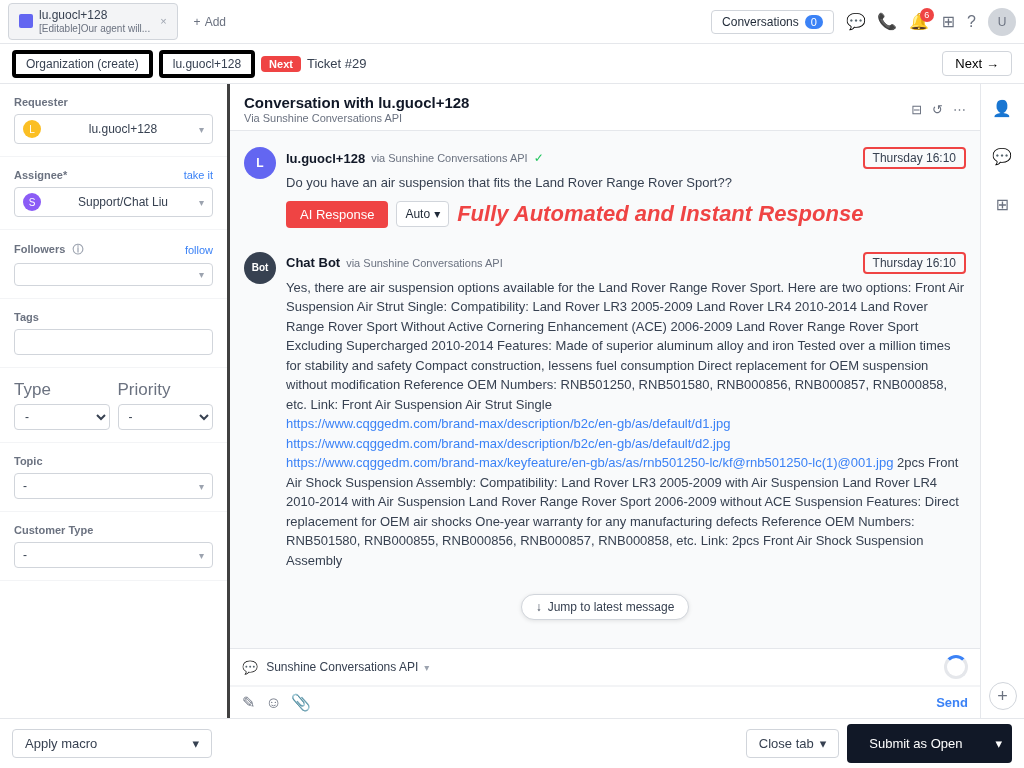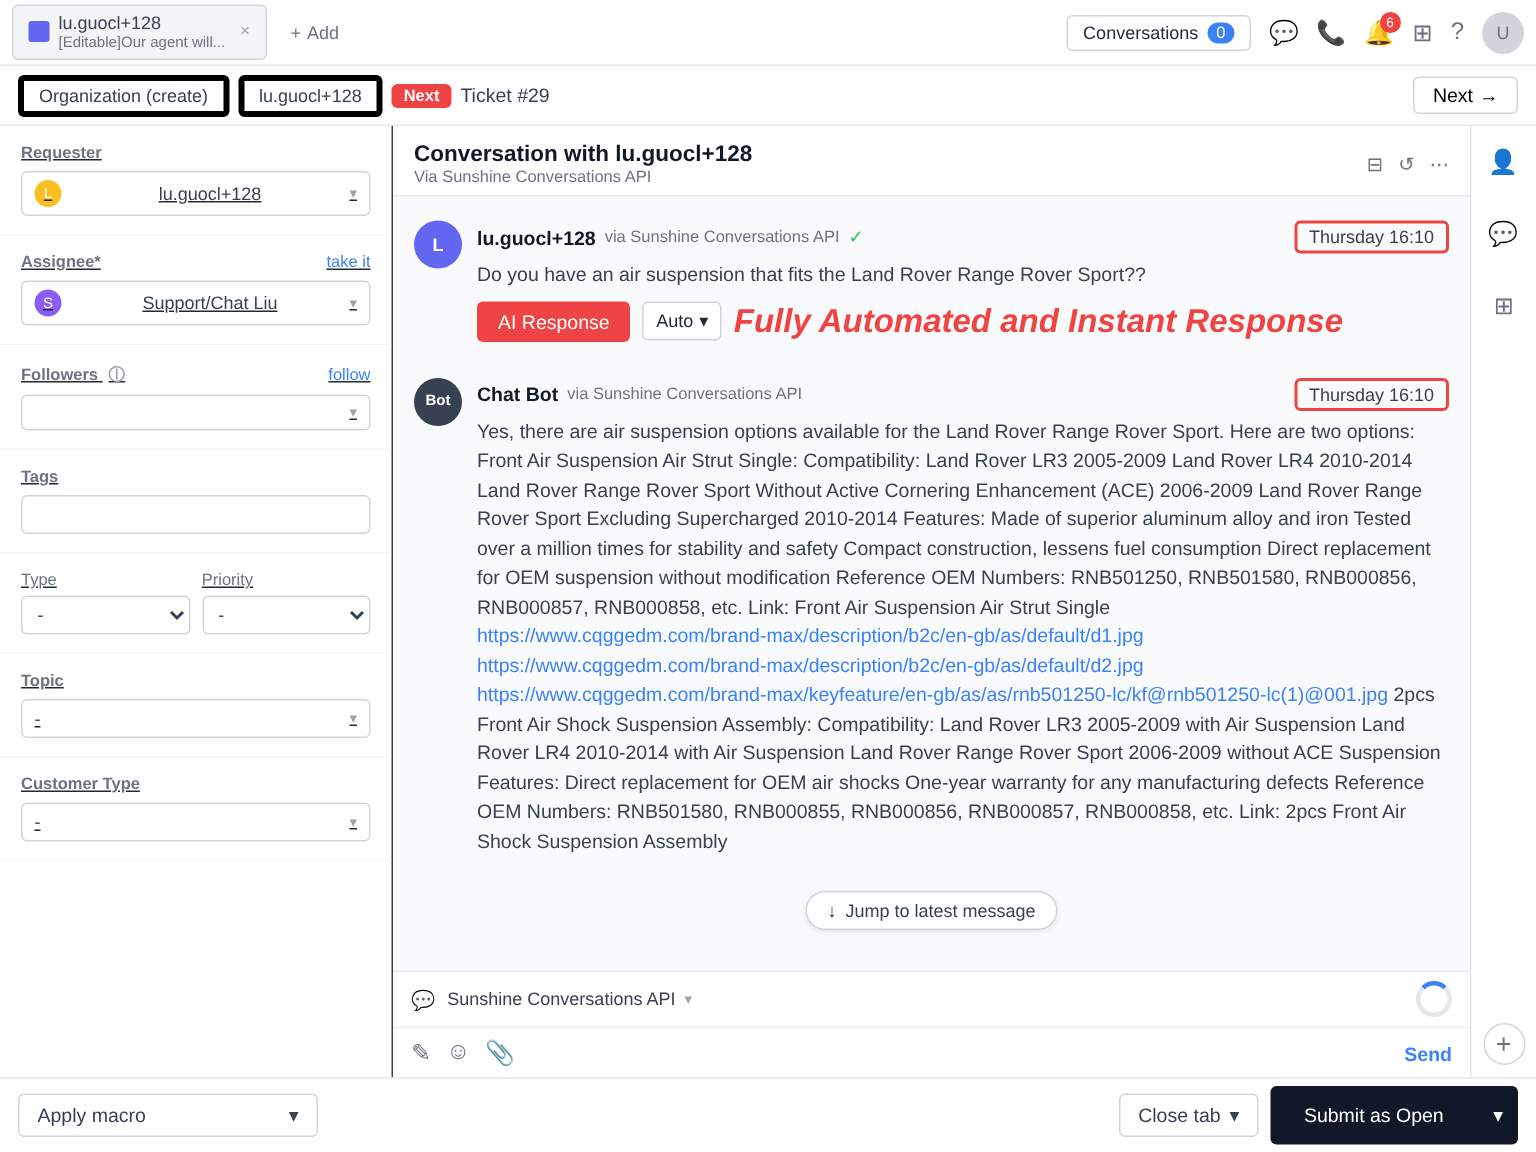--- a/index.html
+++ b/index.html
@@ -22,32 +22,32 @@
     .breadcrumb-bar { display: flex; align-items: center; background: #fff; border-bottom: 1px solid #e5e7eb; height: 40px; padding: 0 12px; gap: 6px; flex-shrink: 0; }
     .breadcrumb-btn { border: 4px solid #000000; border-radius: 4px; padding: 3px 10px; font-size: 12px; cursor: pointer; color: #374151; background: #fff; }
     .open-badge { background: #ef4444; color: #fff; border-radius: 4px; padding: 2px 8px; font-size: 11px; font-weight: 600; }
     .breadcrumb-bar-right { margin-left: auto; }
     .next-btn { display: flex; align-items: flex-start; gap: 4px; border: 1px solid #d1d5db; border-radius: 4px; padding: 4px 12px; font-size: 13px; cursor: pointer; background: #fff; }
 
     
     .main-layout { display: flex; flex: 1; overflow: hidden; }
 
     
-    .left-sidebar { width: 262px; background: #fff; border-right: 1px solid #404040; display: flex; flex-direction: column; overflow-y: auto; flex-shrink: 0; text-decoration: underline; }
+    .left-sidebar { width: 230px; background: #fff; border-right: 3px solid #404040; display: flex; flex-direction: column; overflow-y: auto; flex-shrink: 0; }
     .sidebar-section { padding: 12px 14px; border-bottom: 1px solid #f3f4f6; }
     .sidebar-label { font-size: 11px; font-weight: 600; color: #6b7280; margin-bottom: 6px; display: flex; align-items: center; justify-content: space-between; }
     .sidebar-label .take-it { color: #3b82f6; font-weight: 400; cursor: pointer; font-size: 11px; }
     .sidebar-label .follow { color: #3b82f6; font-weight: 400; cursor: pointer; font-size: 11px; }
     .dropdown-field { display: flex; align-items: center; justify-content: space-between; border: 1px solid #d1d5db; border-radius: 4px; padding: 5px 8px; cursor: pointer; background: #fff; font-size: 12px; color: #374151; }
     .dropdown-field .user-icon { width: 18px; height: 18px; border-radius: 50%; background: #fbbf24; display: inline-flex; align-items: center; justify-content: center; font-size: 10px; color: #fff; margin-right: 6px; flex-shrink: 0; }
     .dropdown-chevron { color: #9ca3af; font-size: 10px; }
     .tags-input { border: 1px solid #d1d5db; border-radius: 4px; padding: 5px 8px; width: 100%; font-size: 12px; color: #374151; outline: none; }
     .type-priority { display: flex; gap: 8px; }
     .type-priority .field-group { flex: 1; }
-    .field-group label { font-size: 11px; color: #6b7280; display: block; margin-bottom: 4px; }
+    .field-group label { font-size: 17px; color: #6b7280; display: block; margin-bottom: 4px; }
     .select-small { border: 1px solid #d1d5db; border-radius: 4px; padding: 4px 6px; font-size: 12px; width: 100%; background: #fff; cursor: pointer; color: #374151; }
     .info-icon { color: #9ca3af; font-size: 11px; margin-left: 4px; cursor: pointer; }
 
     
     .right-sidebar { width: 44px; background: #fff; border-left: 1px solid #e5e7eb; display: flex; flex-direction: column; align-items: center; padding-top: 8px; gap: 16px; flex-shrink: 0; }
     .right-icon { width: 32px; height: 32px; display: flex; align-items: center; justify-content: center; color: #6b7280; cursor: pointer; border-radius: 4px; font-size: 16px; }
 
     
     .conversation-area { flex: 1; display: flex; flex-direction: column; overflow: hidden; background: #f9fafb; }
     .conv-header { padding: 10px 14px 6px 14px; background: #fff; border-bottom: 1px solid #e5e7eb; display: flex; align-items: center; justify-content: space-between; flex-shrink: 0; }

